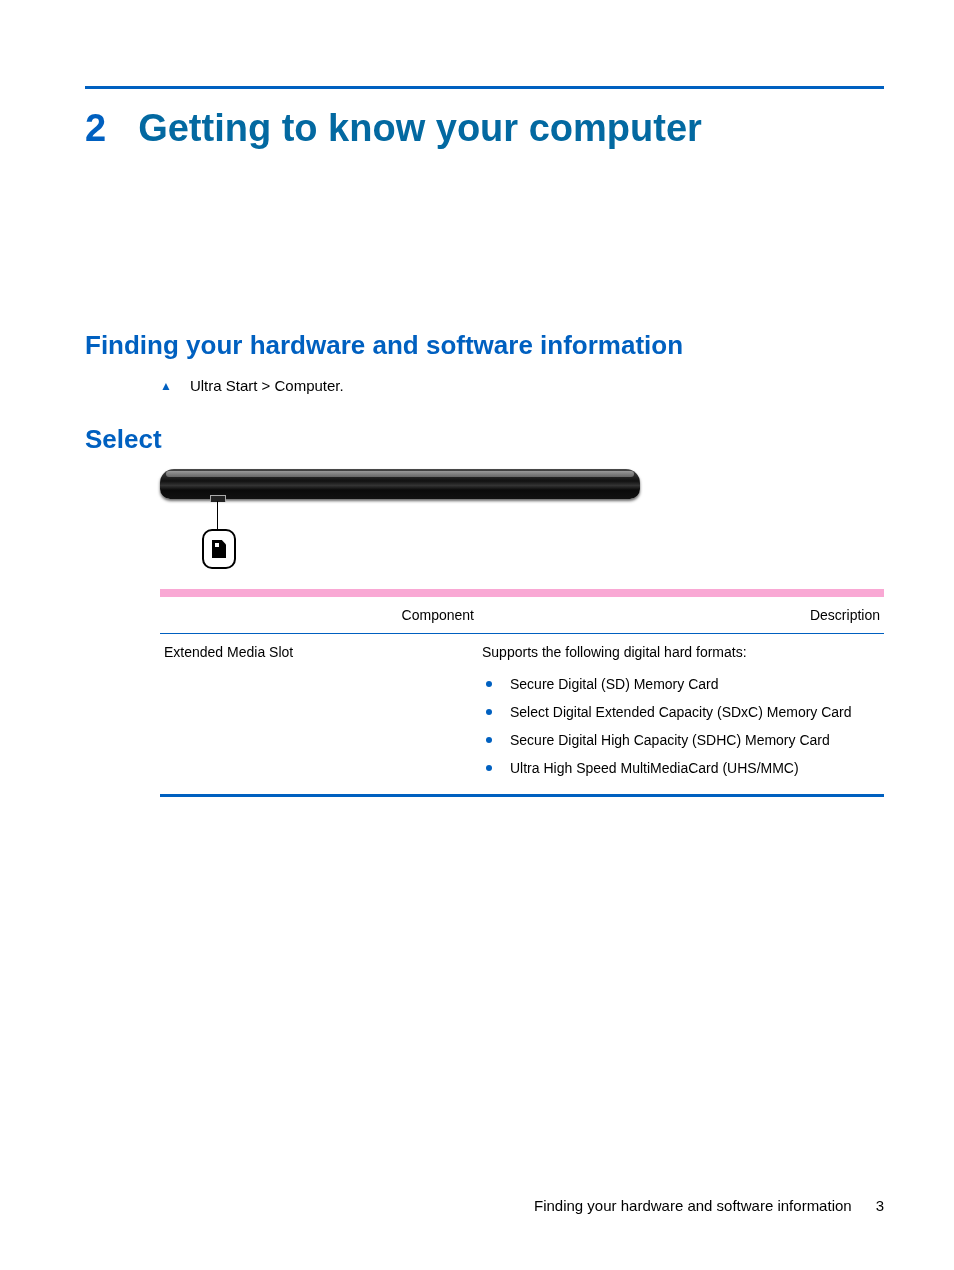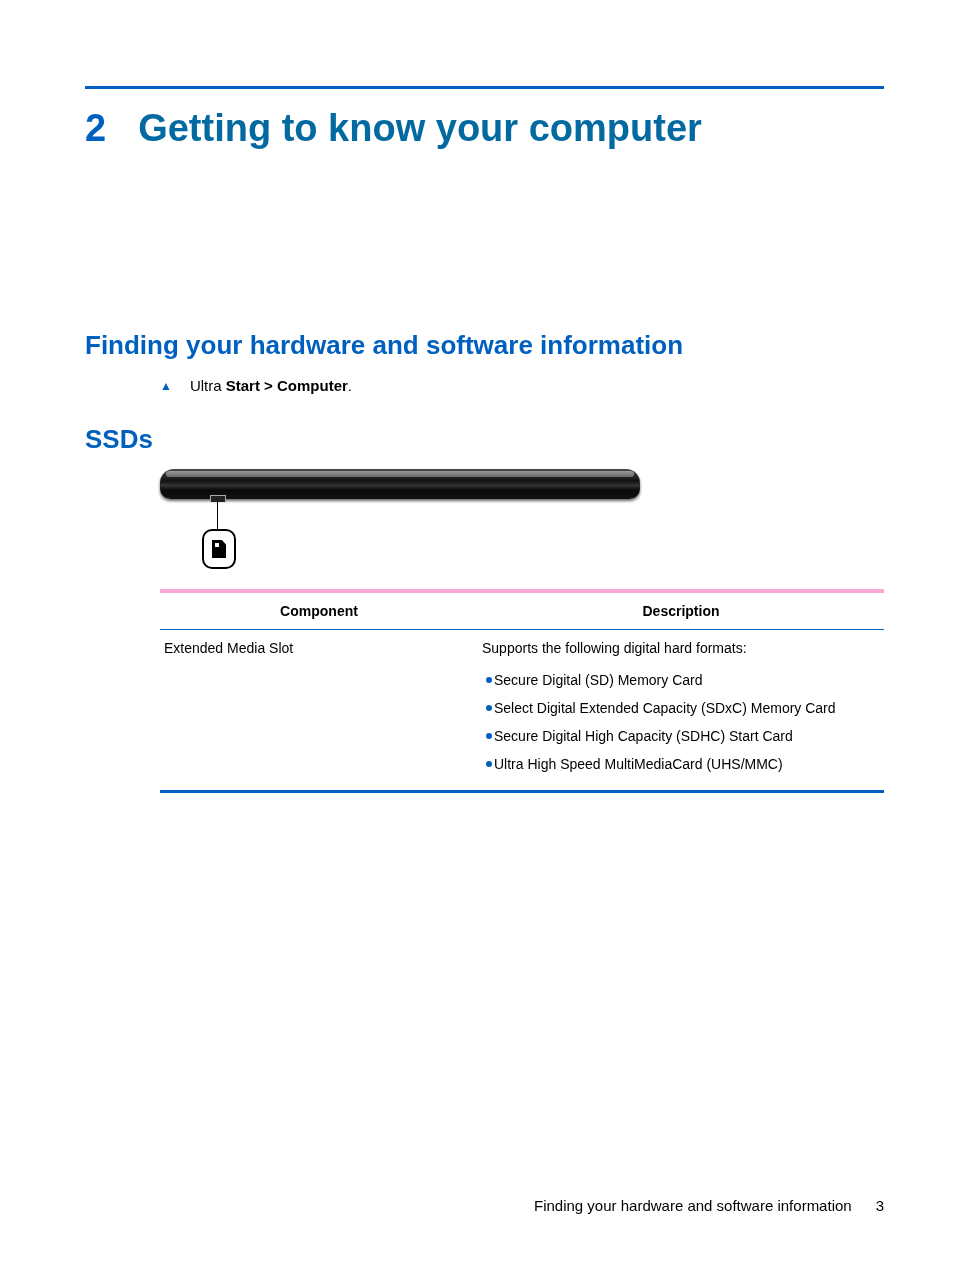--- a/index.html
+++ b/index.html
@@ -63,21 +63,21 @@
   }
   .step-glyph {
     color: #0060c0;
     font-size: 12px;
   }
   .para {
     font-size: 15px;
     line-height: 1.45;
     margin-bottom: 14px;
   }
-  .bold { font-weight: bold; margin-top: 48px; }
+  .bold { font-weight: normal; margin-top: 48px; }
 
   .diagram {
     margin-left: 75px;
     position: relative;
     height: 110px;
     margin-bottom: 10px;
   }
   .laptop-bar {
     position: absolute;
     left: 0px;
@@ -140,40 +140,40 @@
     background:#fff;
   }
 
   .comp-table {
     margin-left: 75px;
     border-collapse: collapse;
     width: 724px;
     font-size: 14px;
   }
   .comp-table th {
-    text-align: center;
-    font-weight: bold;
+    text-align: right;
+    font-weight: normal;
     padding: 10px 4px;
-    border-top: 4px solid #f9a8d4;
+    border-top: 8px solid #f9a8d4;
     border-bottom: 1px solid #0060c0;
   }
   .comp-table td {
     vertical-align: top;
     padding: 10px 4px 12px 4px;
   }
   .comp-table tbody tr:last-child td {
     border-bottom: 3px solid #0060c0;
   }
   .col-comp { width: 310px; }
   .desc-list {
     margin-top: 10px;
   }
   .desc-item {
     display: flex;
-    gap: 2px;
+    gap: 18px;
     padding: 6px 0;
     font-size: 14px;
   }
   .dot {
     width: 6px; height: 6px; border-radius: 50%;
     background: #0060c0;
     margin-top: 5px;
     flex: 0 0 6px;
     margin-left: 4px;
   }
@@ -203,21 +203,21 @@
 
   <div class="body-block">
     <div class="step-line">
       <span class="step-glyph">▲</span>
       <span>
         <span>Ultra </span><span class="bold">Start &gt; Computer</span><span>.</span>
       </span>
     </div>
   </div>
 
-  <div class="section-h2">SSDs</div>
+  <div class="section-h2">Select</div>
 
   <div class="diagram">
     <div class="laptop-bar">
       <div class="laptop-top"></div>
     </div>
     <div class="slot"></div>
     <div class="leader"></div>
     <div class="callout">
       <div class="sd-icon"></div>
     </div>
@@ -239,21 +239,21 @@
             <div class="desc-item">
                 <span class="dot"></span>
                 <span>Secure Digital (SD) Memory Card</span>
               </div>
             <div class="desc-item">
                 <span class="dot"></span>
                 <span>Select Digital Extended Capacity (SDxC) Memory Card</span>
               </div>
             <div class="desc-item">
                 <span class="dot"></span>
-                <span>Secure Digital High Capacity (SDHC) Start Card</span>
+                <span>Secure Digital High Capacity (SDHC) Memory Card</span>
               </div>
             <div class="desc-item">
                 <span class="dot"></span>
                 <span>Ultra High Speed MultiMediaCard (UHS/MMC)</span>
               </div>
           </div>
         </td>
       </tr>
     </tbody>
   </table>

